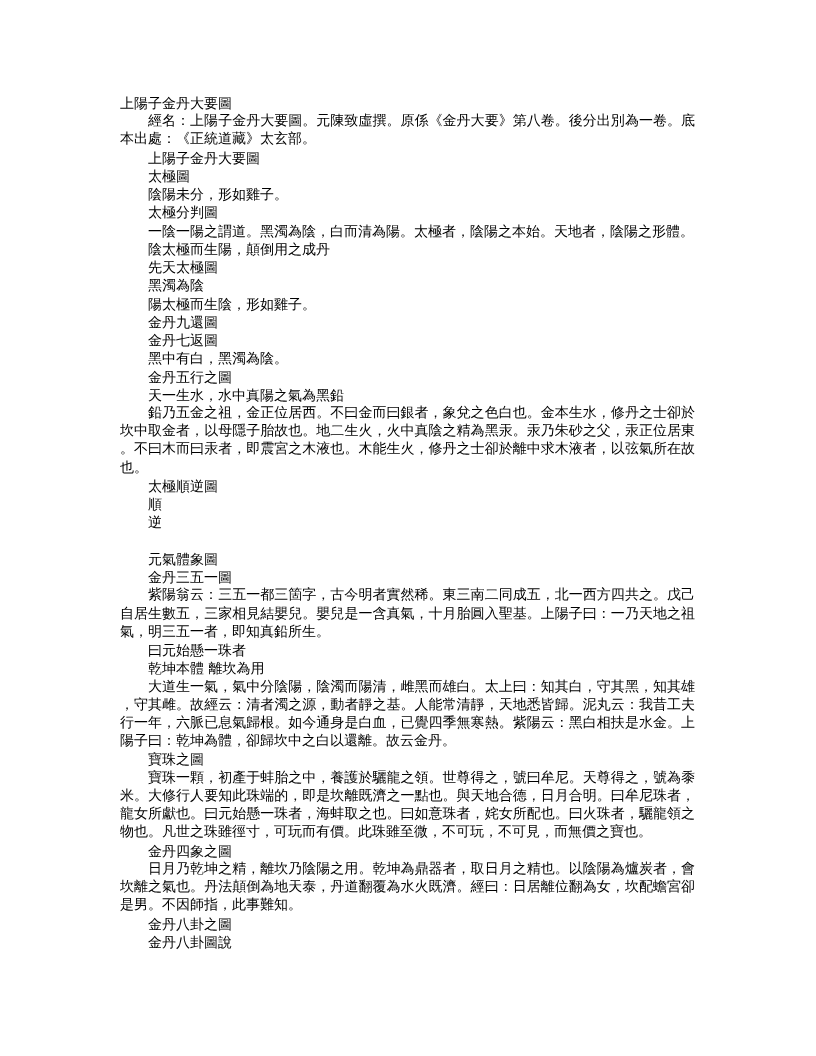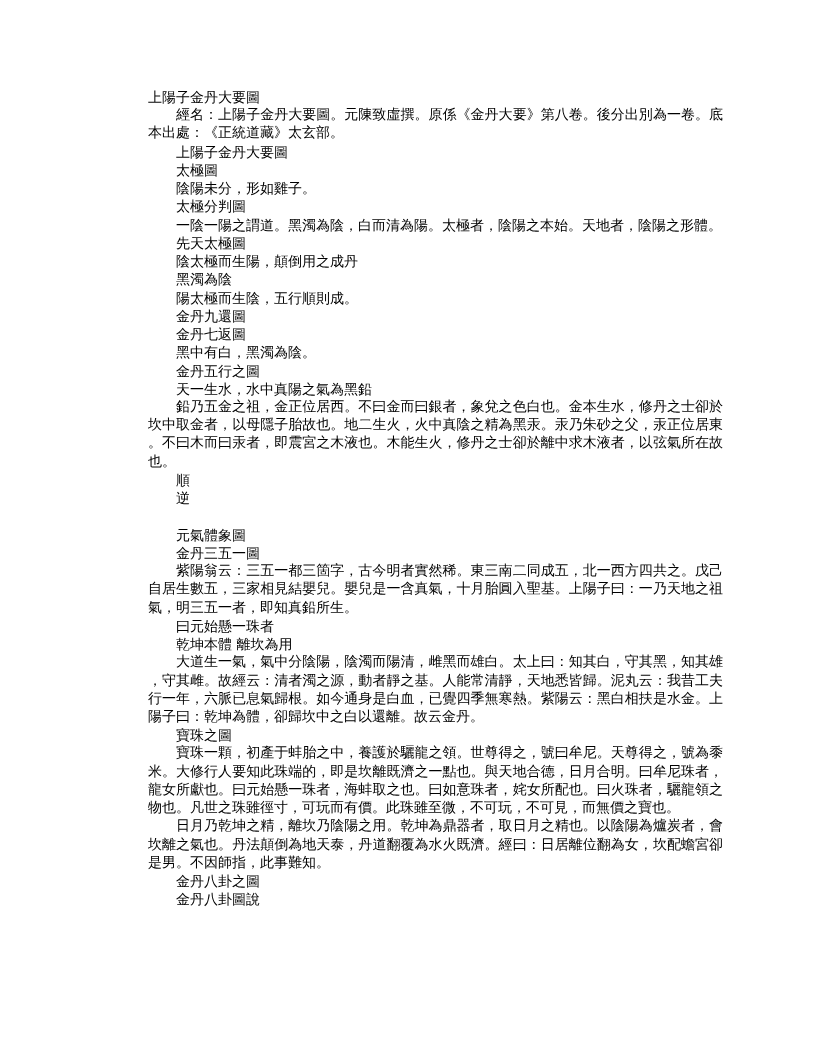--- a/index.html
+++ b/index.html
@@ -1,26 +1,25 @@
 <!DOCTYPE html>
 <html><head>
 <meta charset="utf-8">
 <style>
   html, body { margin: 0; padding: 0; background: #ffffff; }
   body { width: 816px; height: 1056px; position: relative; overflow: hidden; }
   .page {
     position: absolute;
     left: 120px;
-    top: 88px;
+    top: 94px;
     width: 575px;
     font-family: "DejaVu Serif", "Liberation Serif", serif;
     font-size: 14px;
     line-height: 18.24px;
     color: #000000;
-    margin-left: 28px;
   }
   .line { margin: 0; padding: 0; white-space: nowrap; height: 18.24px; overflow: visible; }
   .para {
     margin: 0; padding: 0;
     text-indent: 28px;
     text-align: justify;
     text-justify: inter-character;
     word-break: break-all;
     line-break: anywhere;
     font-family: Liberation Mono, monospace;
@@ -35,48 +34,50 @@
   <p class="line">上陽子金丹大要圖</p>
   <p class="para">經名：上陽子金丹大要圖。元陳致虛撰。原係《金丹大要》第八卷。後分出別為一卷。底本出處：《正統道藏》太玄部。</p>
   <p class="line indent">上陽子金丹大要圖</p>
 
   <p class="line indent">太極圖</p>
   <p class="line indent">陰陽未分，形如雞子。</p>
 
   <p class="line indent">太極分判圖</p>
   <p class="line indent">一陰一陽之謂道。黑濁為陰，白而清為陽。太極者，陰陽之本始。天地者，陰陽之形體。</p>
 
+  <p class="line indent">陰太極而生陽，顛倒用之成丹</p>
   <p class="line indent">先天太極圖</p>
-  <p class="line indent">陰太極而生陽，顛倒用之成丹</p>
 
   <p class="line indent">黑濁為陰</p>
-  <p class="line indent">陽太極而生陰，五行順則成。</p>
+  <p class="line indent">陽太極而生陰，形如雞子。</p>
 
   <p class="line indent">金丹九還圖</p>
 
   <p class="line indent">金丹七返圖</p>
   <p class="line indent">黑中有白，黑濁為陰。</p>
 
   <p class="line indent">金丹五行之圖</p>
   <p class="line indent">天一生水，水中真陽之氣為黑鉛</p>
   <p class="para">鉛乃五金之祖，金正位居西。不曰金而曰銀者，象兌之色白也。金本生水，修丹之士卻於坎中取金者，以母隱子胎故也。地二生火，火中真陰之精為黑汞。汞乃朱砂之父，汞正位居東。不曰木而曰汞者，即震宮之木液也。木能生火，修丹之士卻於離中求木液者，以弦氣所在故也。</p>
 
+  <p class="line indent">太極順逆圖</p>
   <p class="line indent">順</p>
   <p class="line indent">逆</p>
   <div class="blank"></div>
 
   <p class="line indent">元氣體象圖</p>
 
   <p class="line indent">金丹三五一圖</p>
   <p class="para">紫陽翁云：三五一都三箇字，古今明者實然稀。東三南二同成五，北一西方四共之。戊己自居生數五，三家相見結嬰兒。嬰兒是一含真氣，十月胎圓入聖基。上陽子曰：一乃天地之祖氣，明三五一者，即知真鉛所生。</p>
 
   <p class="line indent">曰元始懸一珠者</p>
   <p class="line indent">乾坤本體 離坎為用</p>
   <p class="para">大道生一氣，氣中分陰陽，陰濁而陽清，雌黑而雄白。太上曰：知其白，守其黑，知其雄，守其雌。故經云：清者濁之源，動者靜之基。人能常清靜，天地悉皆歸。泥丸云：我昔工夫行一年，六脈已息氣歸根。如今通身是白血，已覺四季無寒熱。紫陽云：黑白相扶是水金。上陽子曰：乾坤為體，卻歸坎中之白以還離。故云金丹。</p>
 
   <p class="line indent">寶珠之圖</p>
   <p class="para">寶珠一顆，初產于蚌胎之中，養護於驪龍之領。世尊得之，號曰牟尼。天尊得之，號為黍米。大修行人要知此珠端的，即是坎離既濟之一點也。與天地合德，日月合明。曰牟尼珠者，龍女所獻也。曰元始懸一珠者，海蚌取之也。曰如意珠者，姹女所配也。曰火珠者，驪龍領之物也。凡世之珠雖徑寸，可玩而有價。此珠雖至微，不可玩，不可見，而無價之寶也。</p>
 
+  <p class="line indent">金丹四象之圖</p>
   <p class="para">日月乃乾坤之精，離坎乃陰陽之用。乾坤為鼎器者，取日月之精也。以陰陽為爐炭者，會坎離之氣也。丹法顛倒為地天泰，丹道翻覆為水火既濟。經曰：日居離位翻為女，坎配蟾宮卻是男。不因師指，此事難知。</p>
 
   <p class="line indent">金丹八卦之圖</p>
   <p class="line indent">金丹八卦圖說</p>
 </div>
 
 </body></html>

